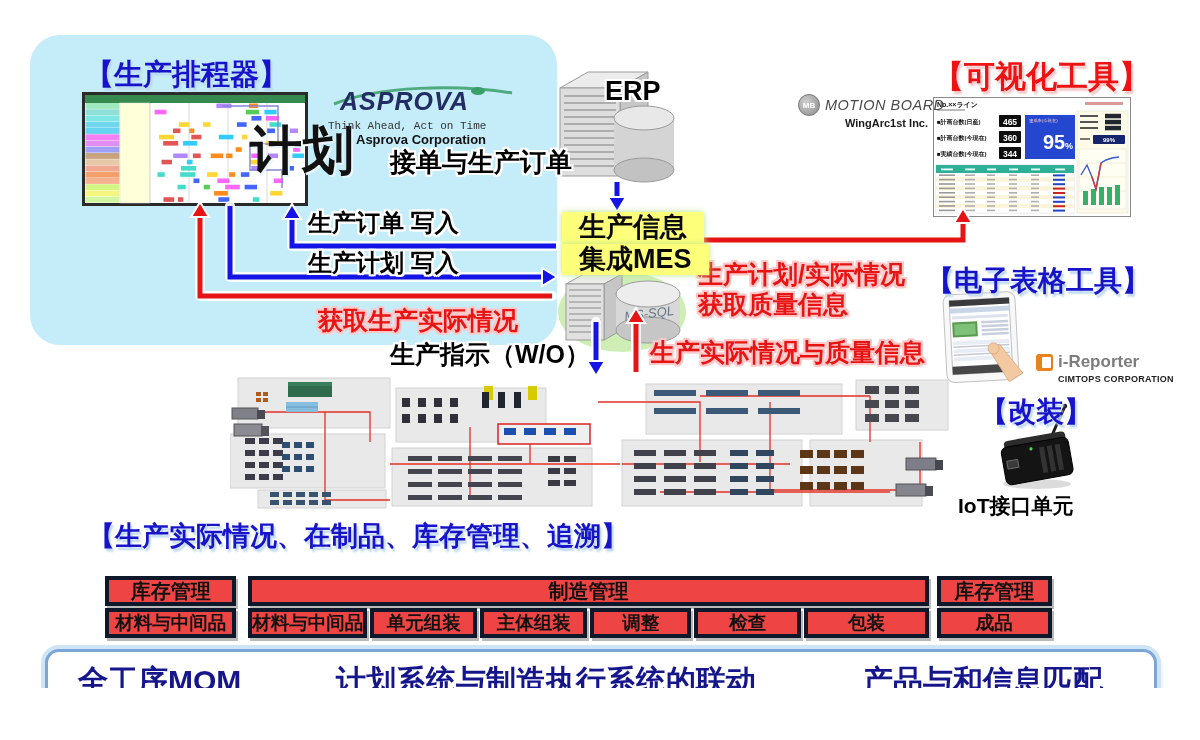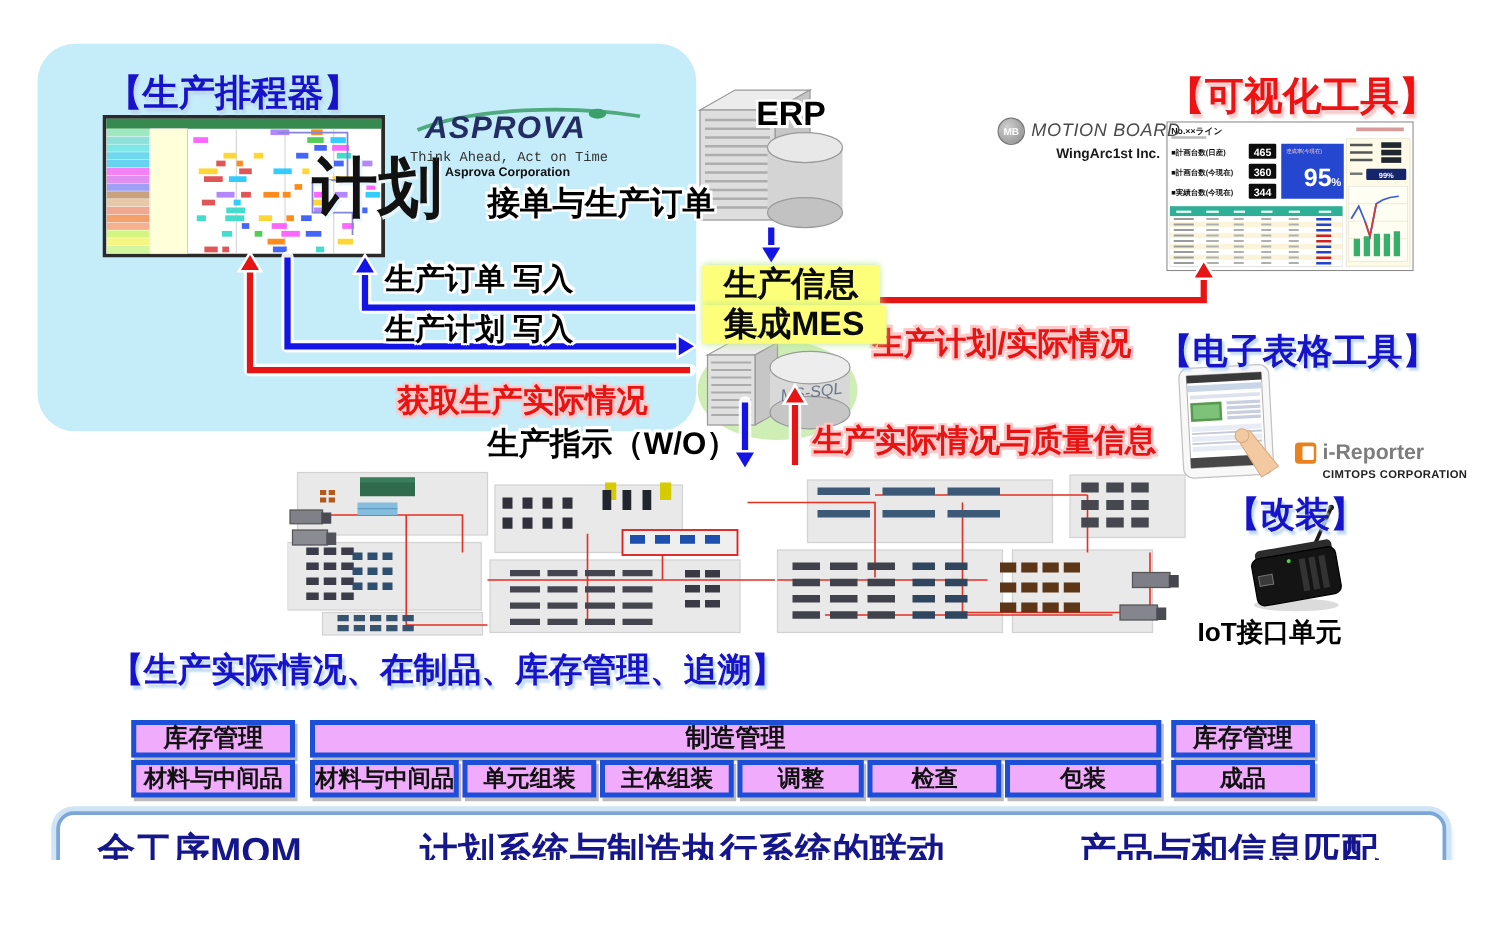--- a/index.html
+++ b/index.html
@@ -12,34 +12,34 @@
   .flow-black{color:#000;font-weight:bold;white-space:nowrap;z-index:6;
     text-shadow:-2px -2px 0 #fff,2px -2px 0 #fff,-2px 2px 0 #fff,2px 2px 0 #fff,0 -2px 0 #fff,0 2px 0 #fff,-2px 0 0 #fff,2px 0 0 #fff;}
   .flow-red{color:#e81414;font-weight:bold;white-space:nowrap;z-index:6;
     text-shadow:-2px -2px 0 #ffc9c9,2px -2px 0 #ffc9c9,-2px 2px 0 #ffc9c9,2px 2px 0 #ffc9c9,0 -2px 0 #ffc9c9,0 2px 0 #ffc9c9,-2px 0 0 #ffc9c9,2px 0 0 #ffc9c9;}
   .mes-label{left:562px;top:212px;z-index:7;line-height:1.1;}
   .mes-label span{display:inline-block;background:#fdff7a;color:#0a0a0a;font-weight:900;font-size:27px;
     padding:1px 17px;box-shadow:0 0 6px #b9e48d;}
   .plan-big{left:250px;top:116px;font-size:52px;font-weight:900;color:#111;z-index:6;
     text-shadow:2px 2px 0 #e8f6fc;}
   .asprova-tagline{font-size:11px;color:#333;font-family:Liberation Mono, monospace;}
-  .asprova-company{font-size:10px;font-weight:bold;color:#111;}
+  .asprova-company{font-size:13px;font-weight:bold;color:#111;}
   .mb-row{display:flex;align-items:center;gap:5px;}
   .mb-circle{width:20px;height:20px;border-radius:50%;background:radial-gradient(circle at 35% 35%,#cfcfcf,#8a8a8a);
     border:1px solid #777;color:#fff;font-size:8px;font-weight:bold;display:flex;align-items:center;justify-content:center;}
   .mb-text{font-size:14.5px;font-weight:400;color:#4a4a4a;letter-spacing:.5px;font-style:italic;}
   .mb-company{font-size:11px;font-weight:bold;color:#1a1a1a;}
   .ir-row{display:flex;align-items:center;gap:5px;}
   .ir-icon{width:17px;height:17px;background:#e8821e;border-radius:3px;position:relative;}
   .ir-icon:after{content:"";position:absolute;right:2px;top:3px;width:9px;height:11px;background:#fff;border-radius:1px;}
   .ir-text{font-size:17px;font-weight:bold;color:#7d7d7d;}
   .ir-company{font-size:9px;font-weight:bold;color:#222;letter-spacing:.3px;}
   
   .ptable{left:105px;top:576px;width:947px;display:flex;align-items:flex-start;z-index:6;}
-  .pt-cell{background:#f0abfc;border:4px solid #1d4ed8;box-shadow:2px 3px 0 rgba(130,130,130,.55);
+  .pt-cell{background:#ef4444;border:4px solid #0f172a;box-shadow:2px 3px 0 rgba(130,130,130,.55);
     font-weight:bold;color:#111;text-align:center;white-space:nowrap;height:22px;line-height:22px;}
   .pt-head{font-size:20px;}
   .pt-sub{font-size:18.5px;margin-top:2px;}
   .pt-group{display:flex;flex-direction:column;}
   .pt-row{display:flex;}
   
   .bbar{left:45px;top:649px;width:1106px;height:54px;background:#fff;border:3px solid #7ca6d8;border-radius:14px;
     box-shadow:0 0 0 4px #cfe4f5,3px 5px 5px rgba(110,150,190,.45);z-index:6;}
   .bbar span{position:absolute;top:9px;font-size:30px;font-weight:900;color:#15158c;white-space:nowrap;}
   svg text{font-family:"Liberation Sans","DejaVu Sans",sans-serif;}
@@ -53,20 +53,21 @@
 
   <div class="abs hd-blue" style="left:85px;top:55px;font-size:29px;">【生产排程器】</div>
   <div class="abs plan-big">计划</div>
   <div class="abs flow-black" style="left:390px;top:145px;font-size:26px;">接单与生产订单</div>
   <div class="abs flow-black" style="left:308px;top:207px;font-size:24px;">生产订单 写入</div>
   <div class="abs flow-black" style="left:308px;top:247px;font-size:24px;">生产计划 写入</div>
   <div class="abs flow-red" style="left:318px;top:304px;font-size:25px;">获取生产实际情况</div>
   <div class="abs flow-black" style="left:390px;top:338px;font-size:25px;">生产指示（W/O）</div>
   <div class="abs flow-red" style="left:650px;top:336px;font-size:25px;">生产实际情况与质量信息</div>
   <div class="abs flow-red" style="left:698px;top:258px;font-size:25px;">生产计划/实际情况</div>
+  <div class="abs flow-red" style="left:698px;top:288px;font-size:25px;">获取质量信息</div>
   <div class="abs flow-black" style="left:578px;top:76px;font-size:27px;z-index:7;padding-left:27px;">ERP</div>
 
   <div class="abs mes-label">
     <span>生产信息</span><br>
     <span>集成MES</span>
   </div>
 
   <div class="abs hd-red" style="left:933px;top:56px;font-size:31px;">【可视化工具】</div>
   <div class="abs hd-blue" style="left:926px;top:262px;font-size:28px;">【电子表格工具】</div>
   <div class="abs hd-blue" style="left:980px;top:393px;font-size:28px;">【改装】</div>

